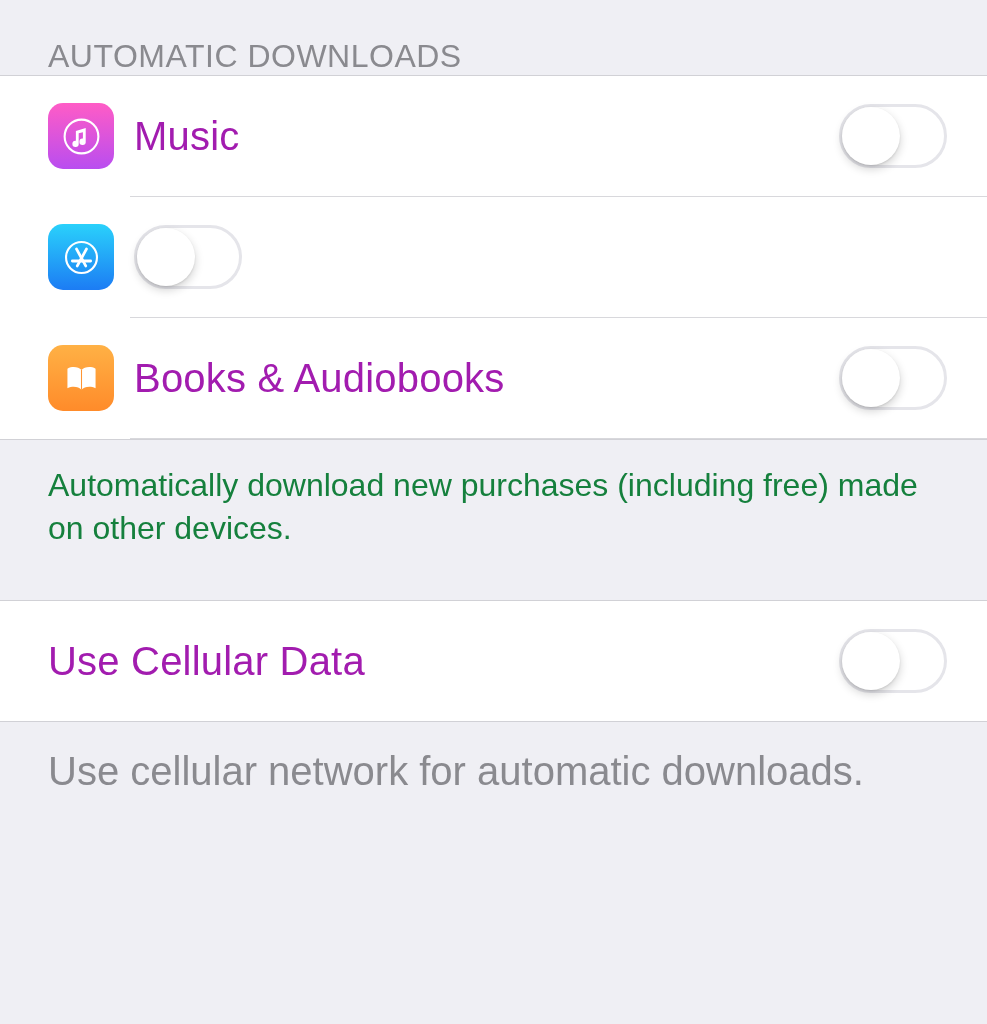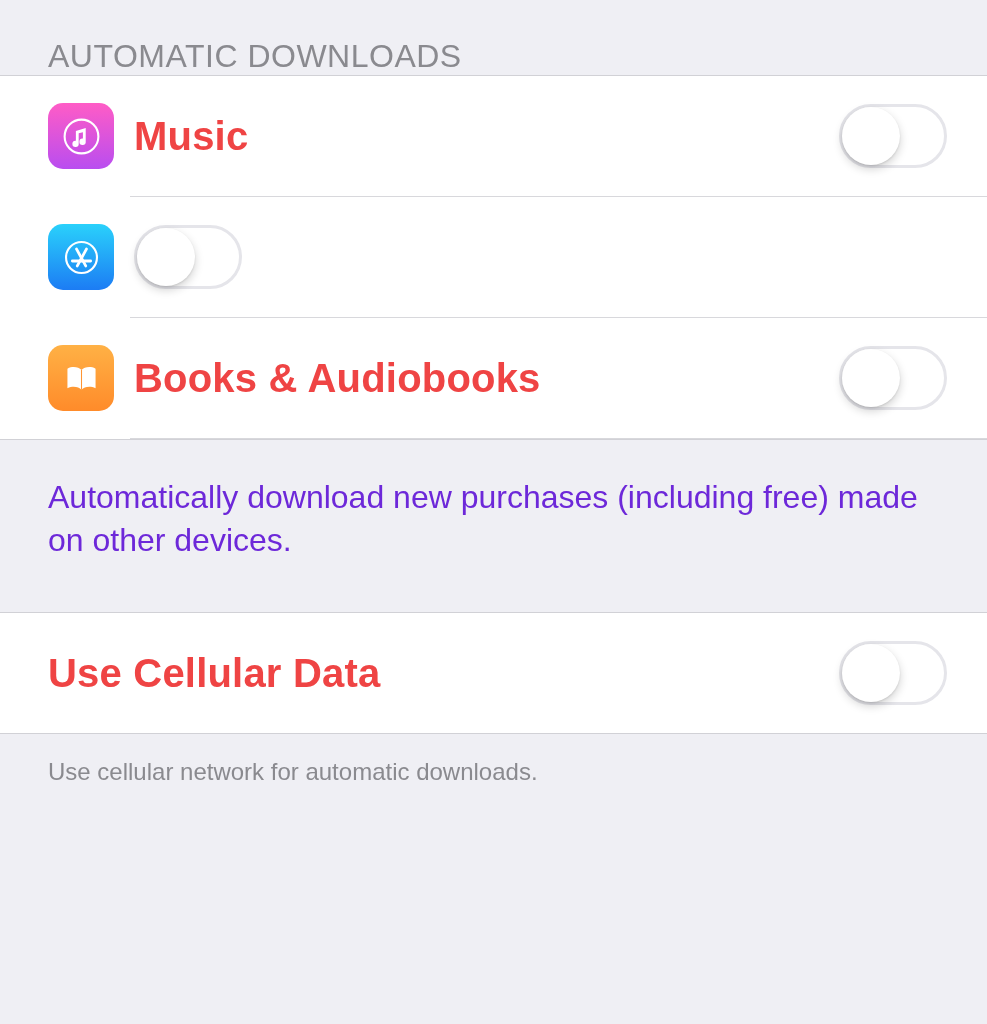--- a/index.html
+++ b/index.html
@@ -60,22 +60,22 @@
       background: linear-gradient(180deg, #ff5cc6 0%, #b94df0 100%);
     }
     .icon-apps, .icon-updates {
       background: linear-gradient(180deg, #2ad1fb 0%, #1c7cf4 100%);
     }
     .icon-books {
       background: linear-gradient(180deg, #ffb145 0%, #ff8b2a 100%);
     }
     .label {
       font-size: 40px;
-      color: #ef4444;
-      font-weight: 700;
+      color: #a21caf;
+      font-weight: 400;
       flex: 1;
       letter-spacing: 0.2px;
     }
     .toggle {
       width: 108px;
       height: 64px;
       border-radius: 32px;
       background: #ffffff;
       border: 3px solid #e5e5ea;
       position: relative;
@@ -85,30 +85,30 @@
       position: absolute;
       width: 58px;
       height: 58px;
       border-radius: 50%;
       background: #ffffff;
       top: 0;
       left: 0;
       box-shadow: 0 4px 10px rgba(0,0,0,0.18), 0 1px 2px rgba(0,0,0,0.1);
     }
     .section-footer {
-      padding: 36px 48px 50px 48px;
-      color: #6d28d9;
+      padding: 24px 48px 50px 48px;
+      color: #15803d;
       font-size: 32px;
       line-height: 1.35;
       font-weight: 400;
     }
     .section-footer-2 {
       padding: 22px 48px 26px 48px;
       color: #8a8a8f;
-      font-size: 24px;
+      font-size: 40px;
       line-height: 1.35;
       font-weight: 400;
     }
     .icon-wrap svg {
       width: 45px;
       height: 45px;
     }
   </style>
 </head>
 <body>

